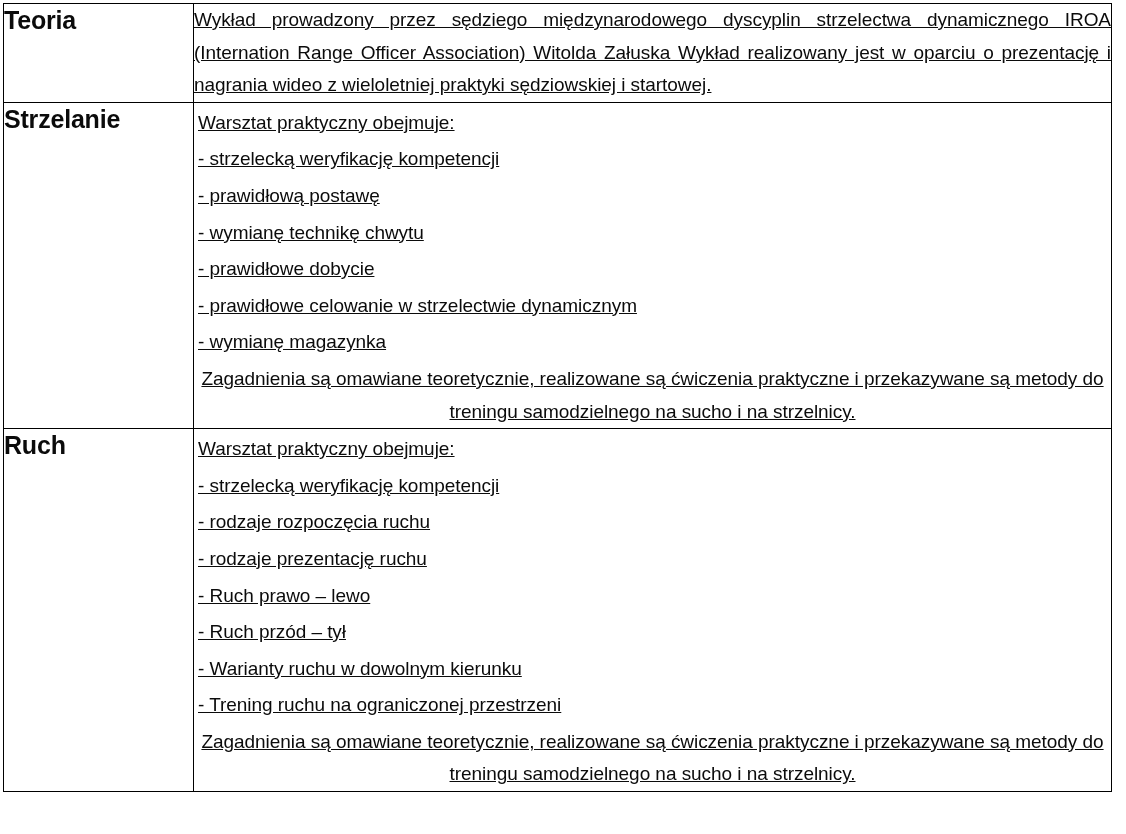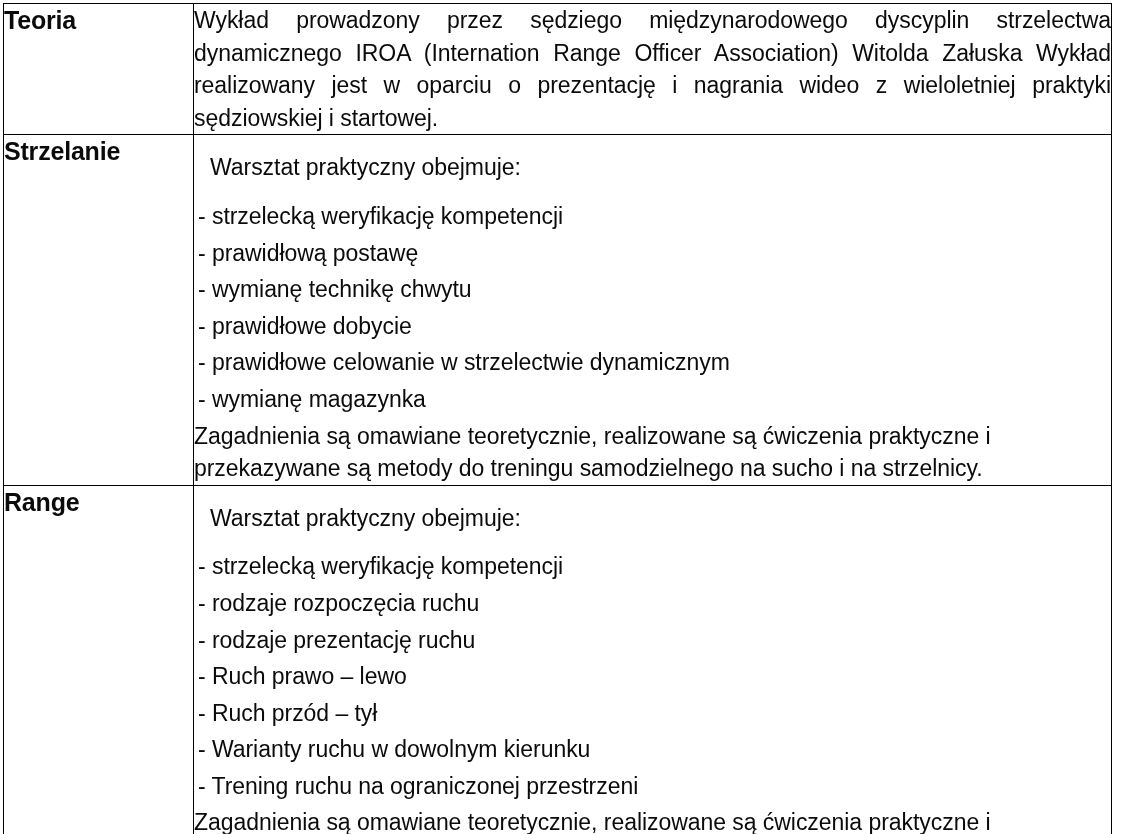--- a/index.html
+++ b/index.html
@@ -45,43 +45,44 @@
     padding: 7px 0 6px 18px;
     font-weight: bold;
     font-size: 25px;
     line-height: 32px;
     letter-spacing: -0.2px;
     white-space: nowrap;
   }
 
   td.body-cell {
     padding: 7px 12px 6px 12px;
-    font-size: 23px;
+    font-size: 19px;
     line-height: 32.6px;
     letter-spacing: -0.05px;
+    text-decoration: underline;
   }
 
   .para {
     margin: 0;
-    text-align: left;
+    text-align: center;
     hyphens: none;
   }
 
   .para.justified {
     text-align: justify;
     text-align-last: left;
   }
 
   .bullet {
     margin: 4px;
     white-space: nowrap;
   }
 
   .nowrap-line {
-    margin: 16px;
+    margin: 4px;
   }
 </style>
 </head>
 <body>
 
 <div class="page">
   <table class="curriculum">
     <colgroup>
       <col class="label-col">
       <col class="body-col">
@@ -100,21 +101,21 @@
             <p class="bullet">- strzelecką weryfikację kompetencji</p>
             <p class="bullet">- prawidłową postawę</p>
             <p class="bullet">- wymianę technikę chwytu</p>
             <p class="bullet">- prawidłowe dobycie</p>
             <p class="bullet">- prawidłowe celowanie w strzelectwie dynamicznym</p>
             <p class="bullet">- wymianę magazynka</p>
             <p class="para">Zagadnienia są omawiane teoretycznie, realizowane są ćwiczenia praktyczne i przekazywane są metody do treningu samodzielnego na sucho i na strzelnicy.</p>
           </td>
         </tr>
         <tr>
-          <td class="label-cell"><span>Range</span></td>
+          <td class="label-cell"><span>Ruch</span></td>
           <td class="body-cell">
             <p class="nowrap-line">Warsztat praktyczny obejmuje:</p>
             <p class="bullet">- strzelecką weryfikację kompetencji</p>
             <p class="bullet">- rodzaje rozpoczęcia ruchu</p>
             <p class="bullet">- rodzaje prezentację ruchu</p>
             <p class="bullet">- Ruch prawo – lewo</p>
             <p class="bullet">- Ruch przód – tył</p>
             <p class="bullet">- Warianty ruchu w dowolnym kierunku</p>
             <p class="bullet">- Trening ruchu na ograniczonej przestrzeni</p>
             <p class="para">Zagadnienia są omawiane teoretycznie, realizowane są ćwiczenia praktyczne i przekazywane są metody do treningu samodzielnego na sucho i na strzelnicy.</p>

